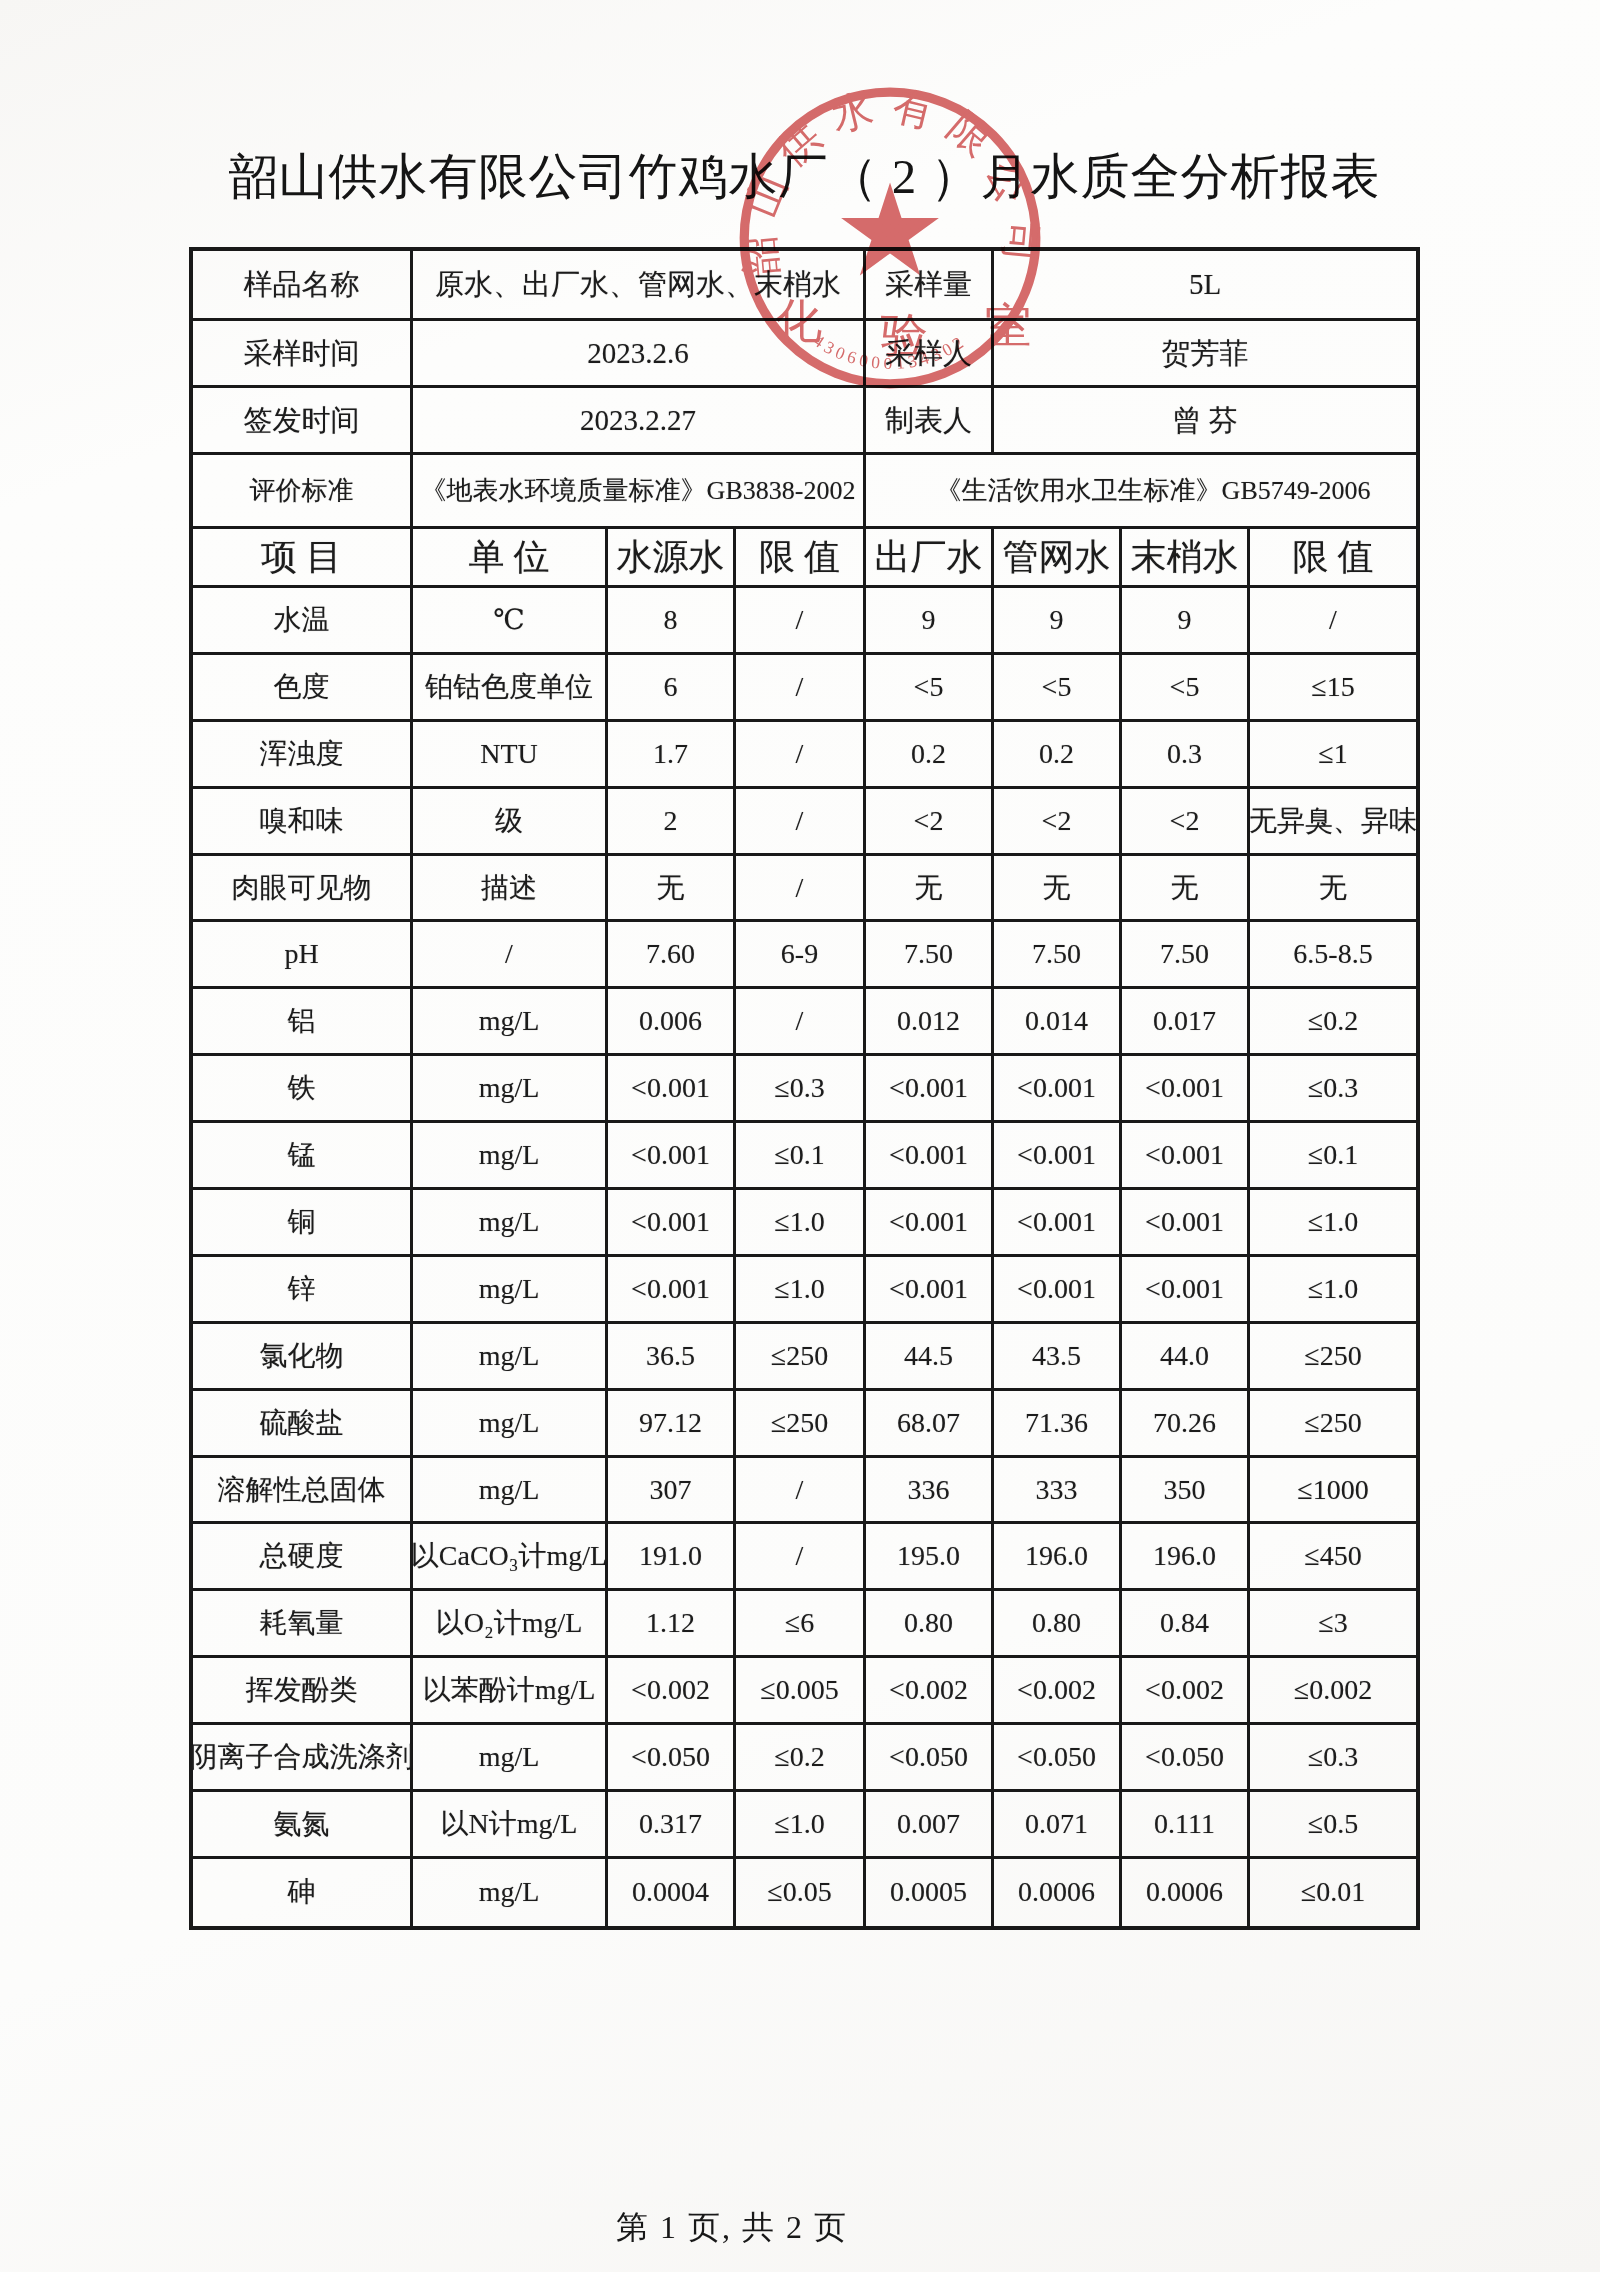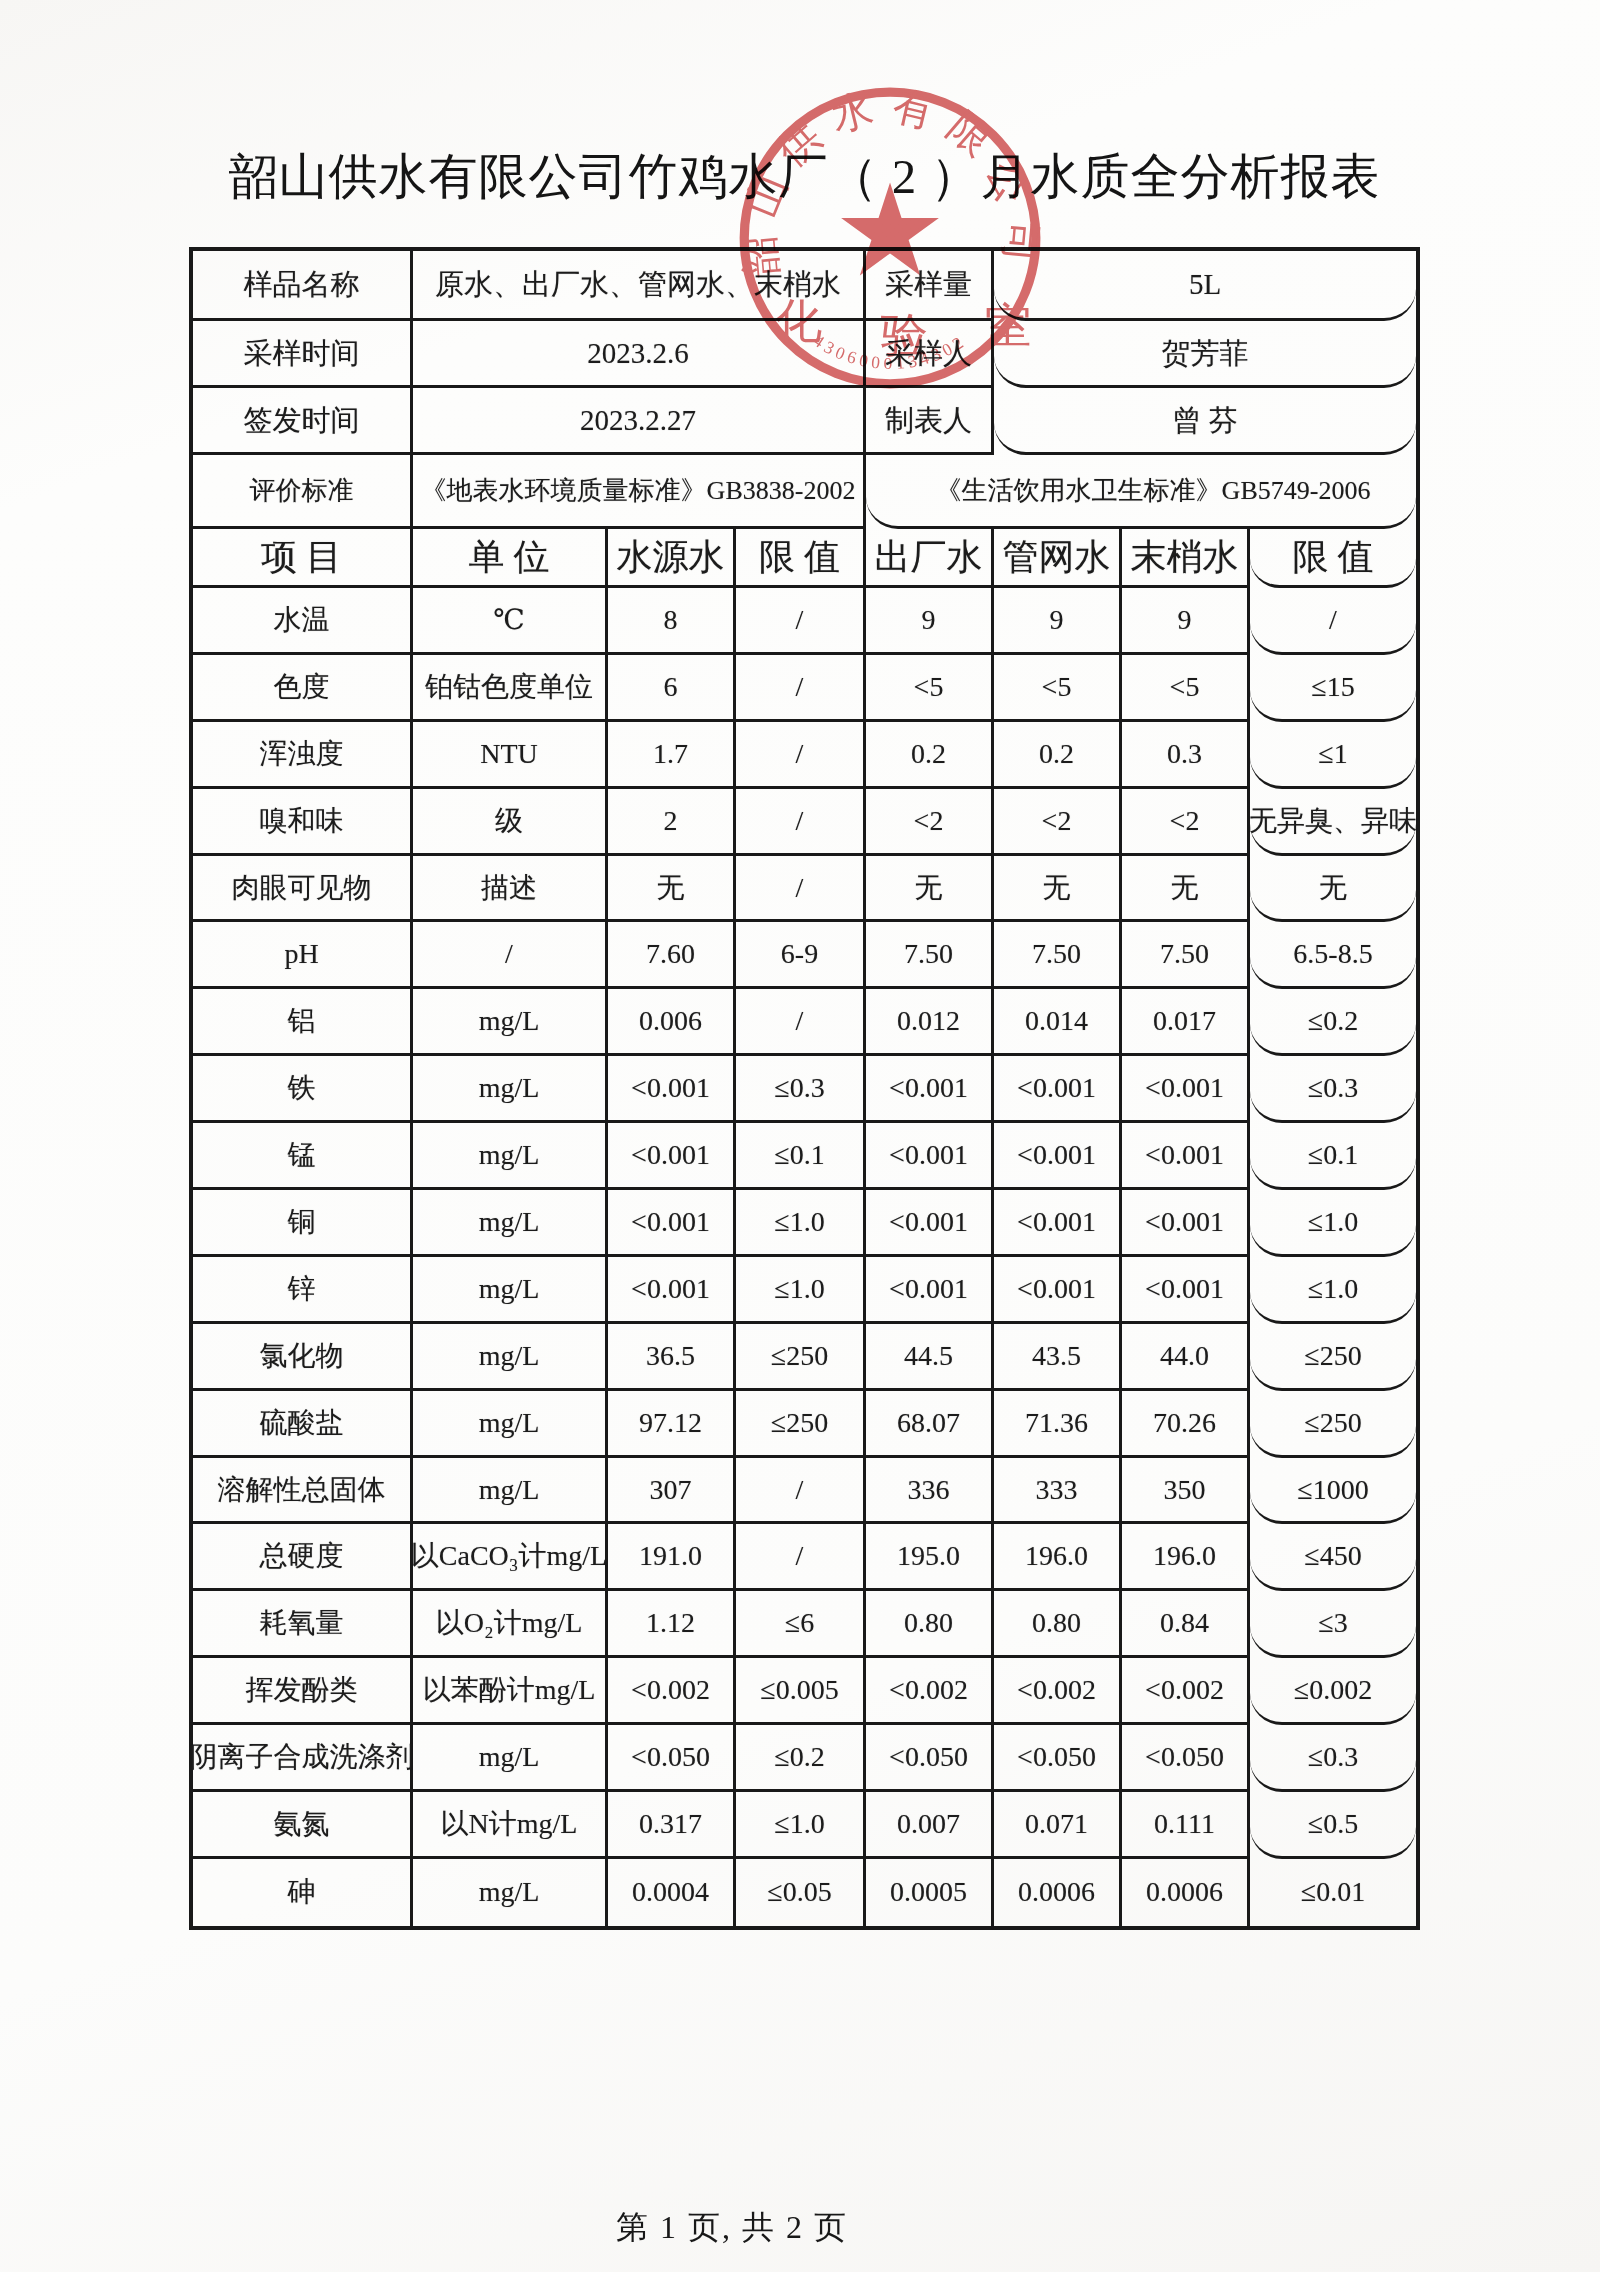--- a/index.html
+++ b/index.html
@@ -22,21 +22,21 @@
     grid-template-rows:70px 67px 67px 74px 59px repeat(20,66.9px);
     border:4px solid #191919;
     background:transparent;
   }
   .c{
     display:flex;align-items:center;justify-content:center;
     border-right:3px solid #191919;border-bottom:3px solid #191919;
     font-size:28px;white-space:nowrap;line-height:1;
     text-shadow:0 0 1px rgba(20,20,20,.35);
   }
-  .lc{border-right:none;border-radius:32px;}
+  .lc{border-right:none;}
   .lr{border-bottom:none;}
   .s3{grid-column:span 3;}
   .s4{grid-column:span 4;padding-left:24px;}
   .info{font-size:29px;}
   .std{font-size:26px;}
   .hdr{font-size:36px;}
   
   .seal{
     position:absolute;left:735px;top:84px;width:308px;height:308px;
     mix-blend-mode:multiply;opacity:.85;pointer-events:none;

